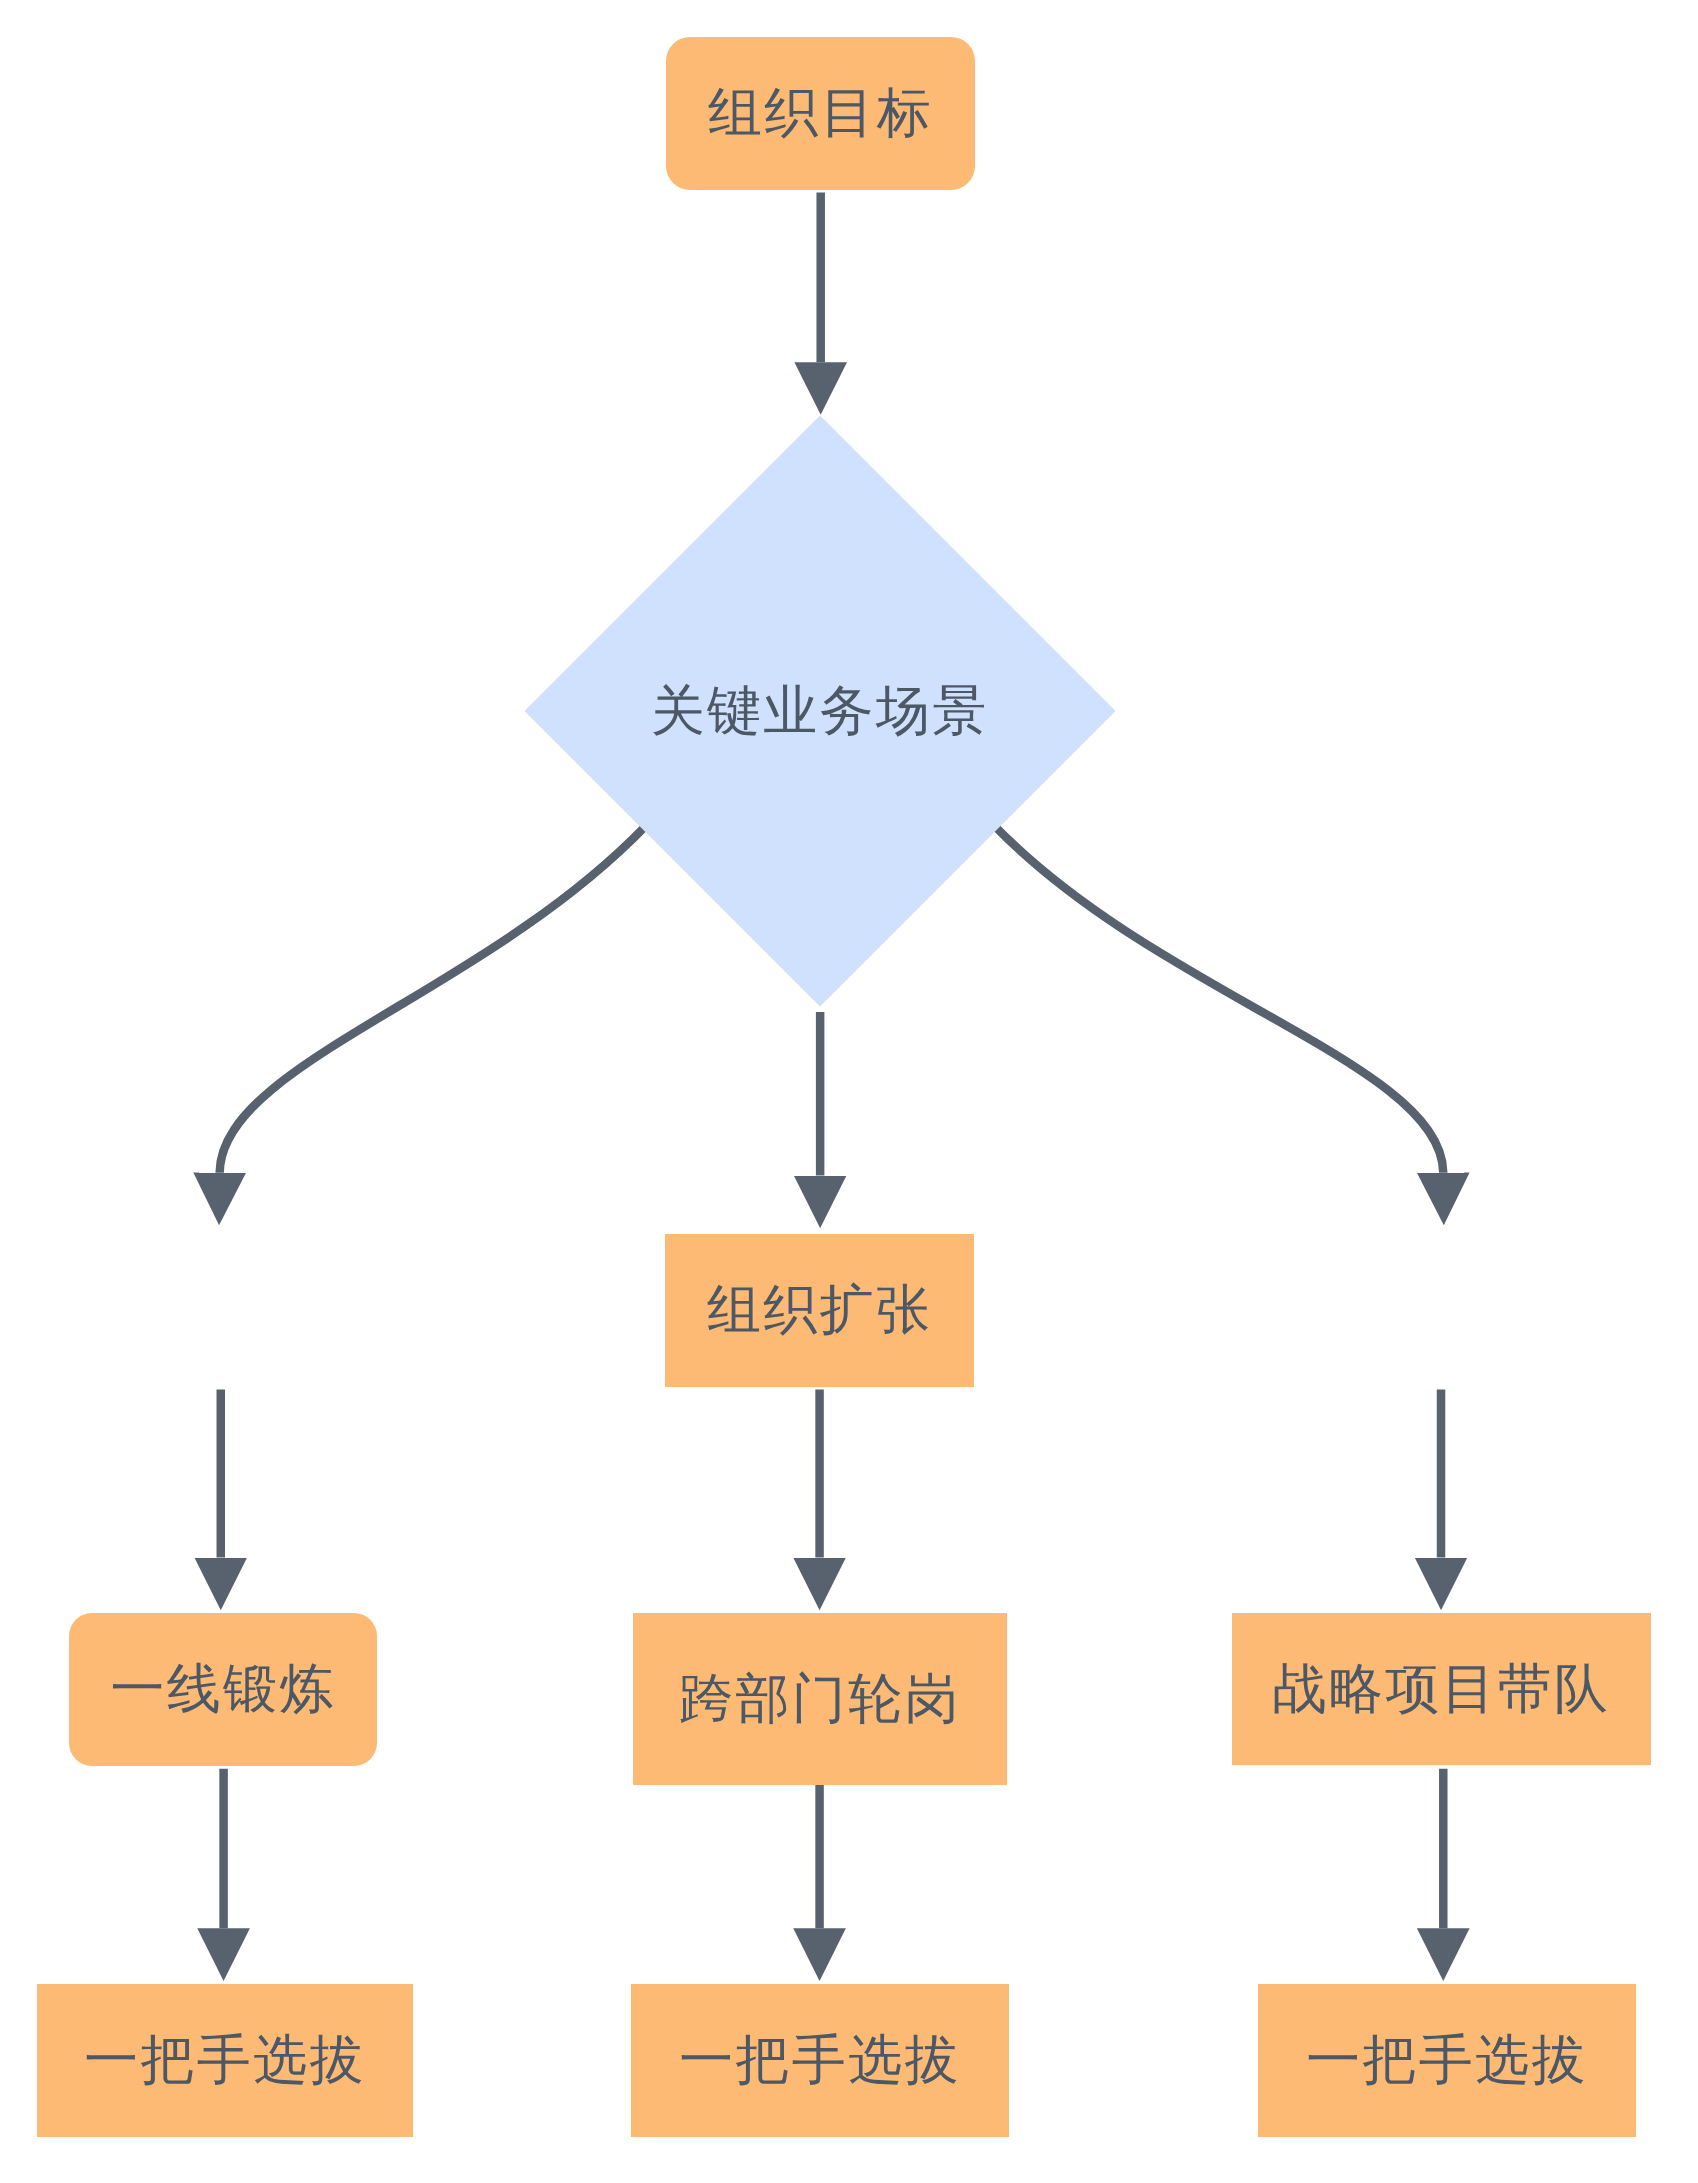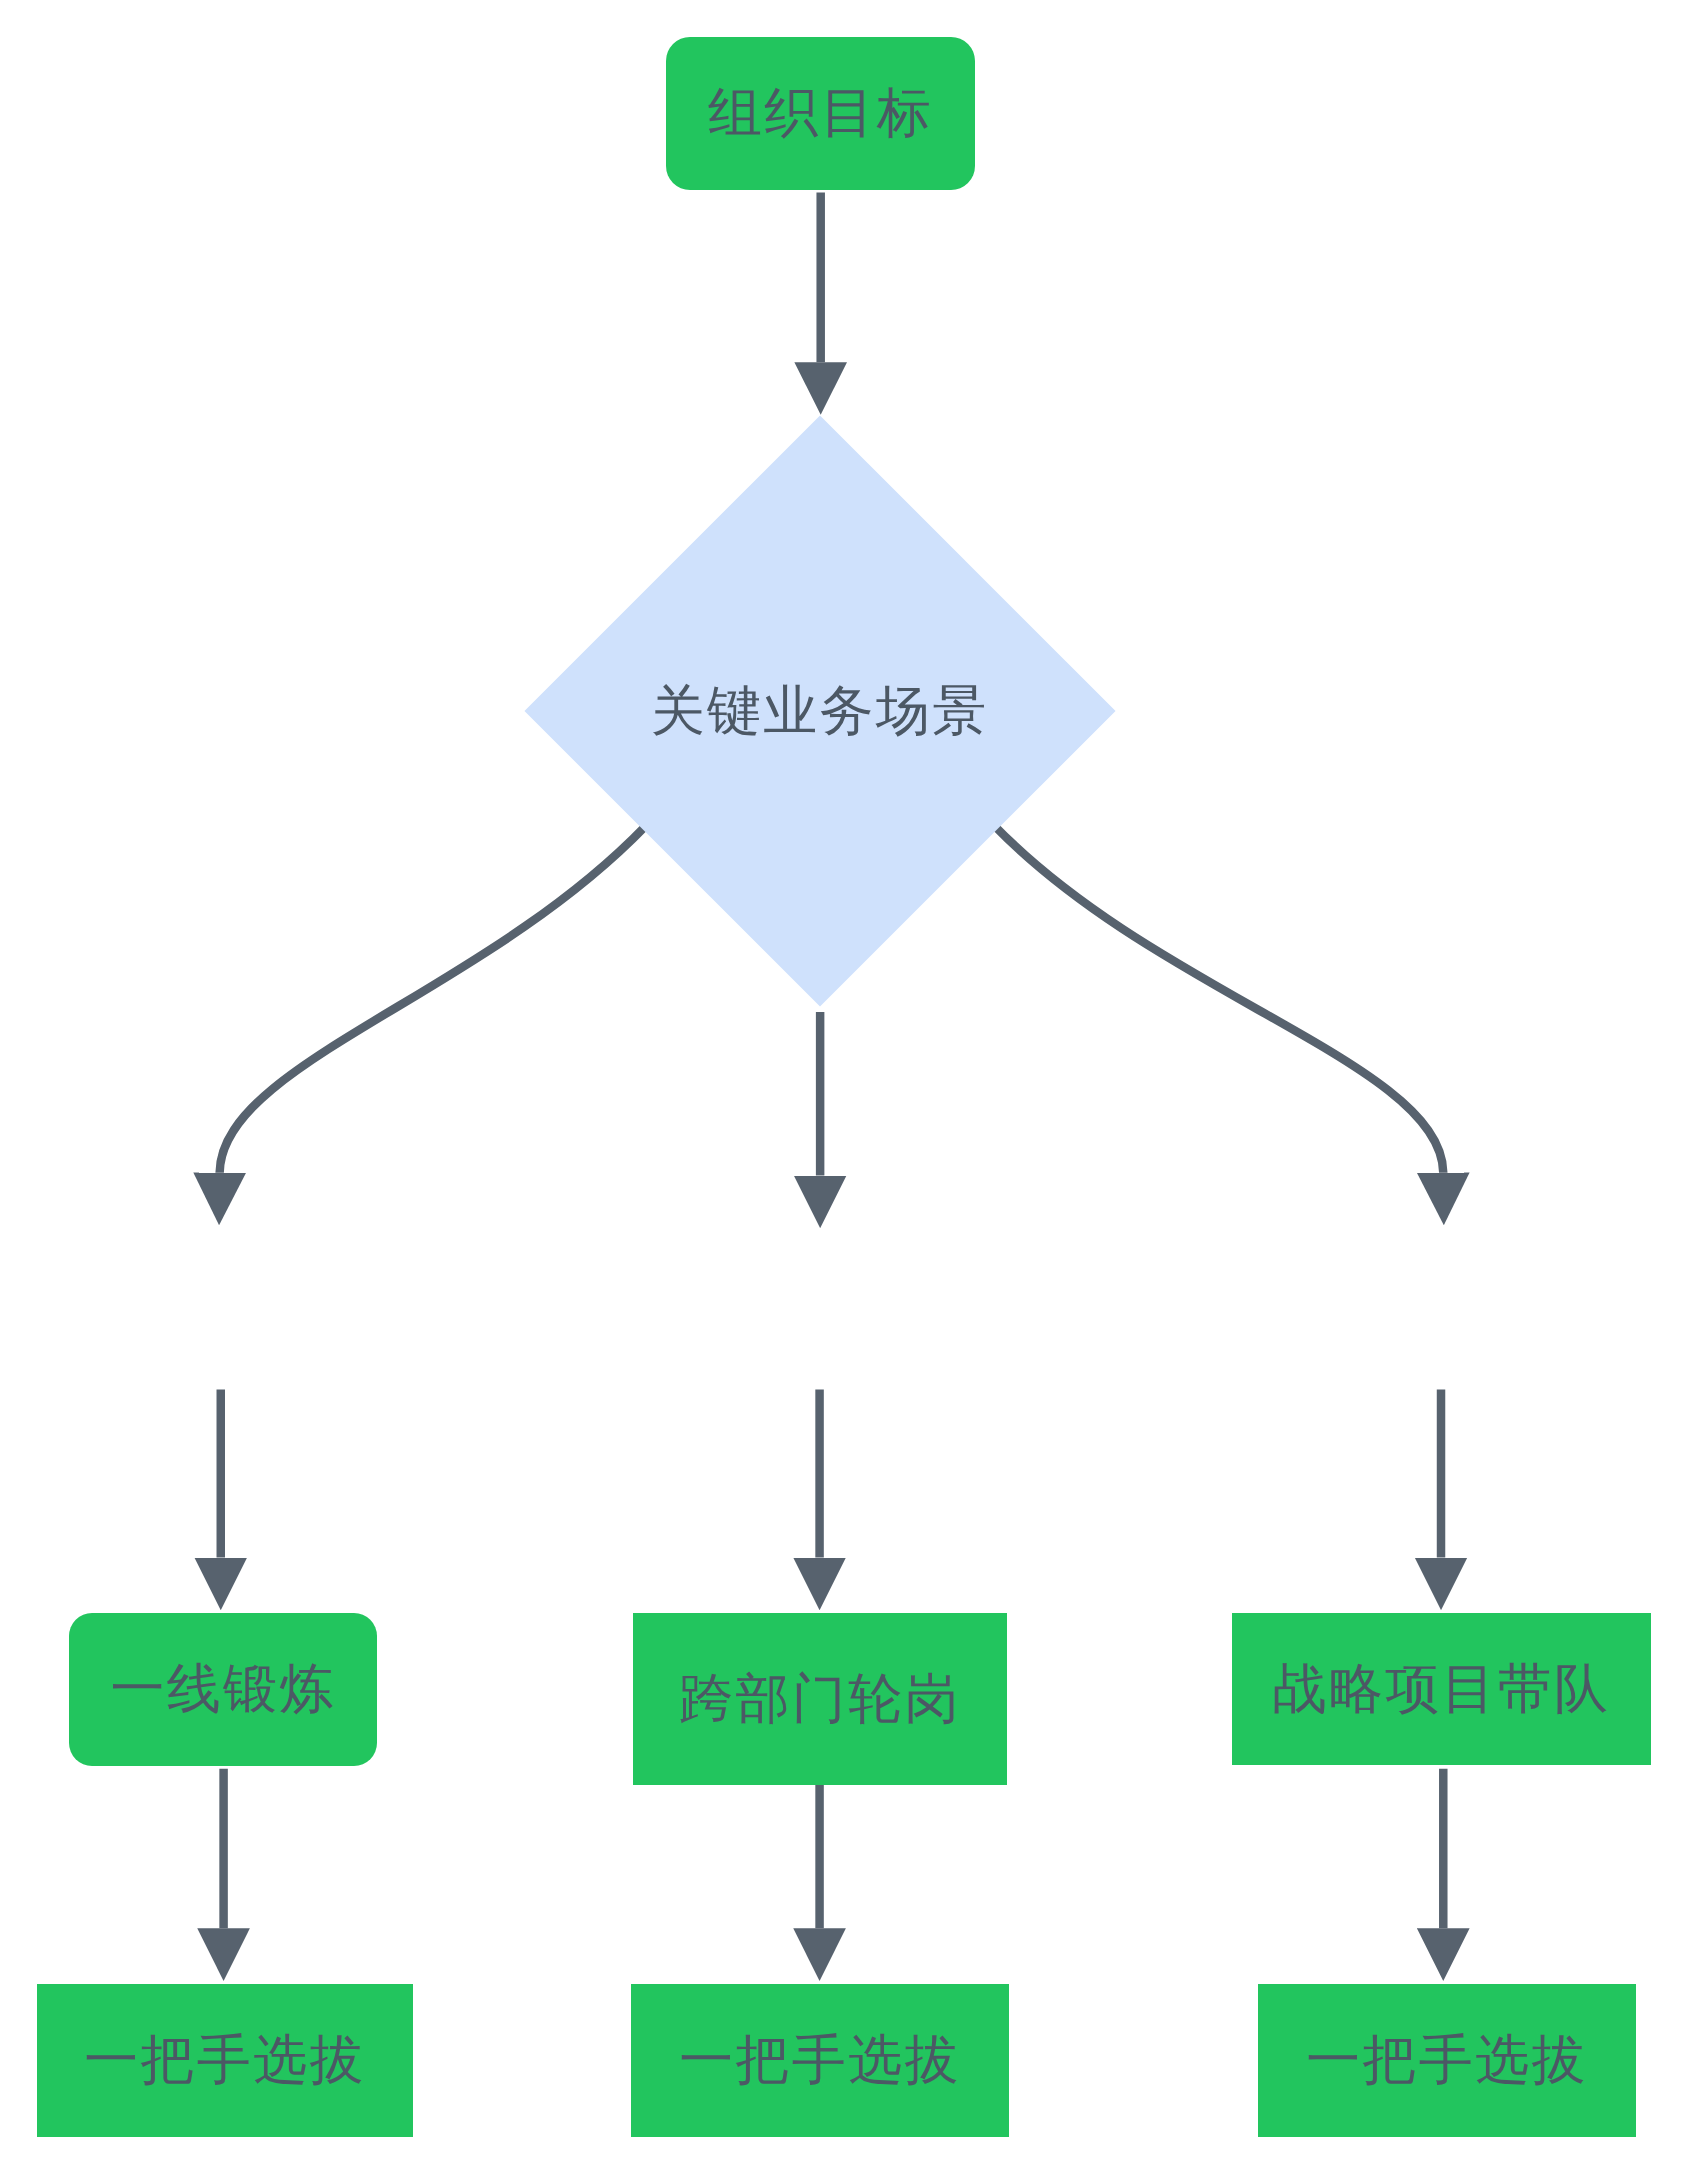--- a/index.html
+++ b/index.html
@@ -17,21 +17,21 @@
   }
   #connector-layer {
     position: absolute;
     left: 0; top: 0;
     width: 1698px;
     height: 2183px;
     display: block;
   }
   .node {
     position: absolute;
-    background: #22c55e;
+    background: #fdba74;
     color: #4c5865;
     display: flex;
     align-items: center;
     justify-content: center;
     font-size: 54px;
     font-weight: 500;
     letter-spacing: 2.3px;
     text-align: center;
     white-space: nowrap;
   }
@@ -105,20 +105,21 @@
     <path class="connector" d="M1448 3125 L1448 3407" marker-end="url(#arrowhead)"></path>
     <path class="connector" d="M2550 3125 L2550 3407" marker-end="url(#arrowhead)"></path>
   </svg>
 
   <div class="node rounded" id="node-root">组织目标</div>
 
   <div id="node-decision">
     <span class="diamond-label">关键业务场景</span>
   </div>
 
+  <div class="node" id="node-scenario-1">组织扩张</div>
 
   <div class="node" id="node-develop-0">一线锻炼</div>
   <div class="node" id="node-develop-1">跨部门轮岗</div>
   <div class="node" id="node-develop-2">战略项目带队</div>
 
   <div class="node" id="node-outcome-0">一把手选拔</div>
   <div class="node" id="node-outcome-1">一把手选拔</div>
   <div class="node" id="node-outcome-2">一把手选拔</div>
 
 </div>

